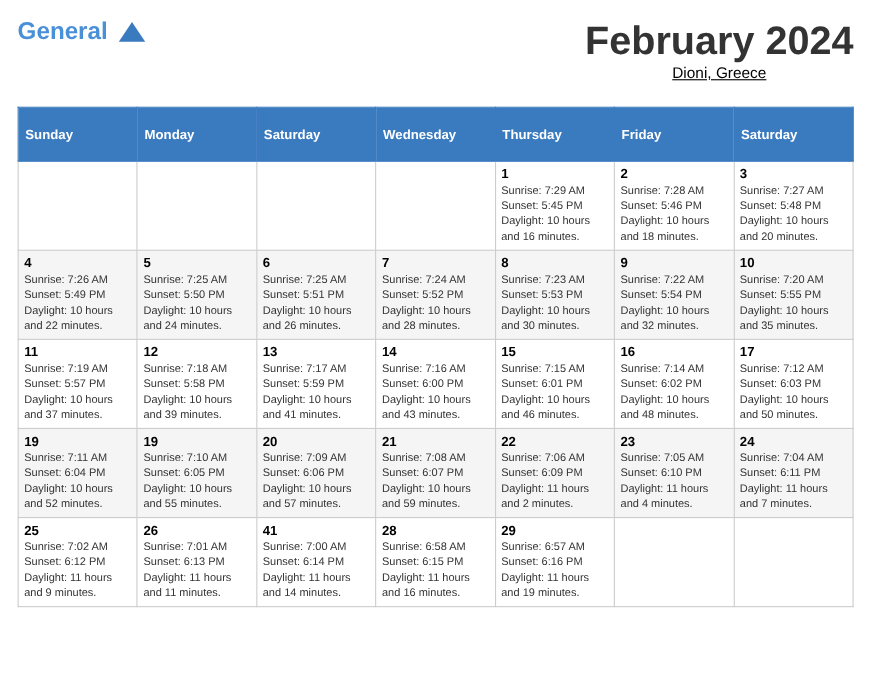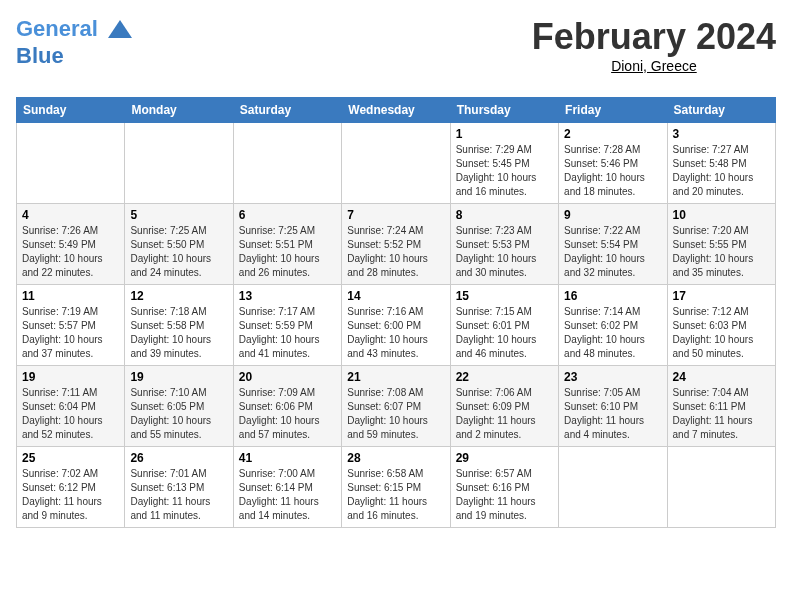--- a/index.html
+++ b/index.html
@@ -49,21 +49,21 @@
     }
     table {
       width: 100%;
       border-collapse: collapse;
       font-size: 11px;
     }
     thead th {
       background-color: #3a7abf;
       color: white;
       text-align: left;
-      padding: 5px 6px;
+      padding: 17px 6px;
       font-size: 12px;
       font-weight: bold;
       border: 1px solid #3a7abf;
     }
     tbody td {
       border: 1px solid #ccc;
       vertical-align: top;
       padding: 4px 5px;
       width: 14.28%;
       height: 80px;
@@ -92,21 +92,20 @@
 
 <div class="header">
   <div class="logo">
     <div>
       <div class="logo-text">
         <span>General</span>
         <svg class="logo-icon" viewBox="0 0 28 28" style="display:inline-block;vertical-align:middle;">
           <polygon points="14,4 26,22 2,22" fill="#3a7abf"></polygon>
         </svg>
       </div>
-      <div class="logo-text" style="color:#3a7abf;font-size:22px;font-weight:bold;">Blue</div>
     </div>
   </div>
   <div class="title-block">
     <div class="month-title">February 2024</div>
     <div class="subtitle">Dioni, Greece</div>
   </div>
 </div>
 
 <table>
   <thead>

